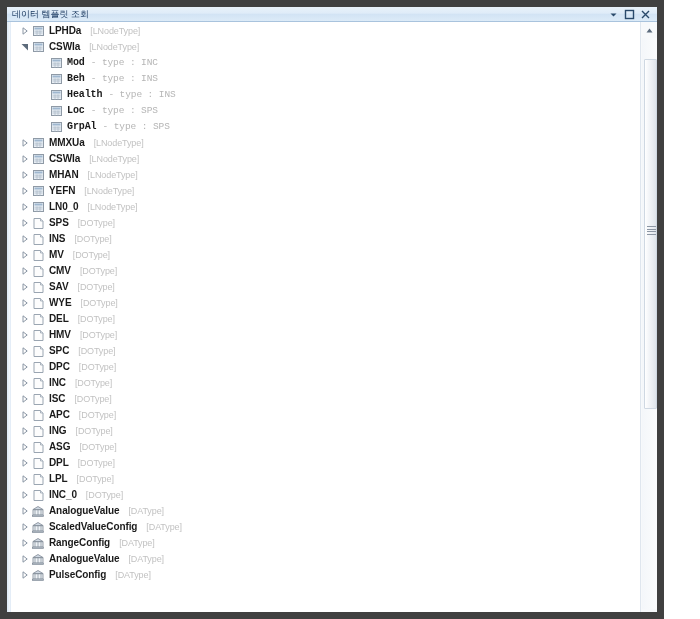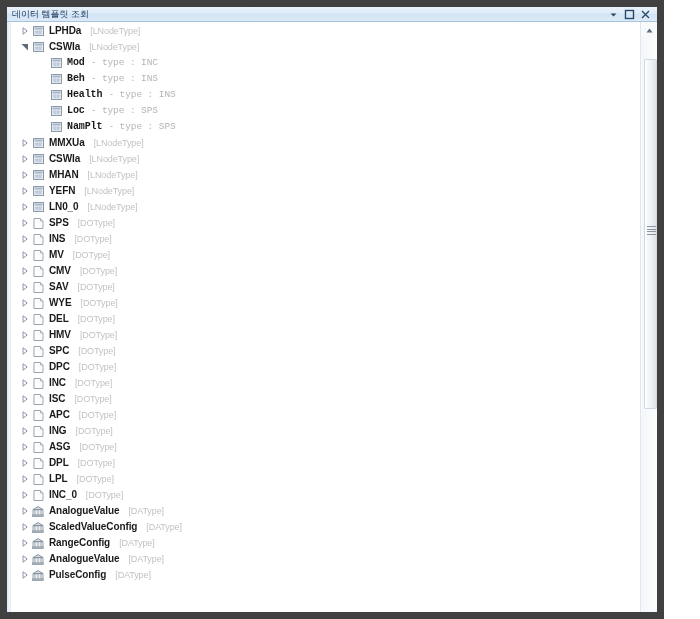--- a/index.html
+++ b/index.html
@@ -317,21 +317,21 @@
         </div>
         <div class="row ind-1">
           <span class="twisty"></span>
           <span class="node-icon">
             <svg width="11" height="10" viewBox="0 0 11 10">
               <rect x="0.5" y="0.5" width="10" height="9" fill="#e9eff5" stroke="#8f9aa6"></rect>
               <rect x="1.5" y="1.5" width="8" height="2" fill="#9fb7cf"></rect>
               <path d="M1.5 5.2 H9.5 M1.5 7 H9.5 M4 4.5 V9.5 M7 4.5 V9.5" stroke="#aebcc9" stroke-width="0.8"></path>
             </svg>
           </span>
-          <span class="node-label">NamPlt</span>
+          <span class="node-label">GrpAl</span>
           <span class="node-meta">- type : SPS</span>
         </div>
         <div class="row ind-0">
           <span class="twisty">
             <svg width="8" height="8" viewBox="0 0 8 8">
               <path d="M2 0.8 L6.2 4 L2 7.2 Z" fill="none" stroke="#8a96a4" stroke-width="1"></path>
             </svg>
           </span>
           <span class="node-icon">
             <svg width="11" height="10" viewBox="0 0 11 10">

